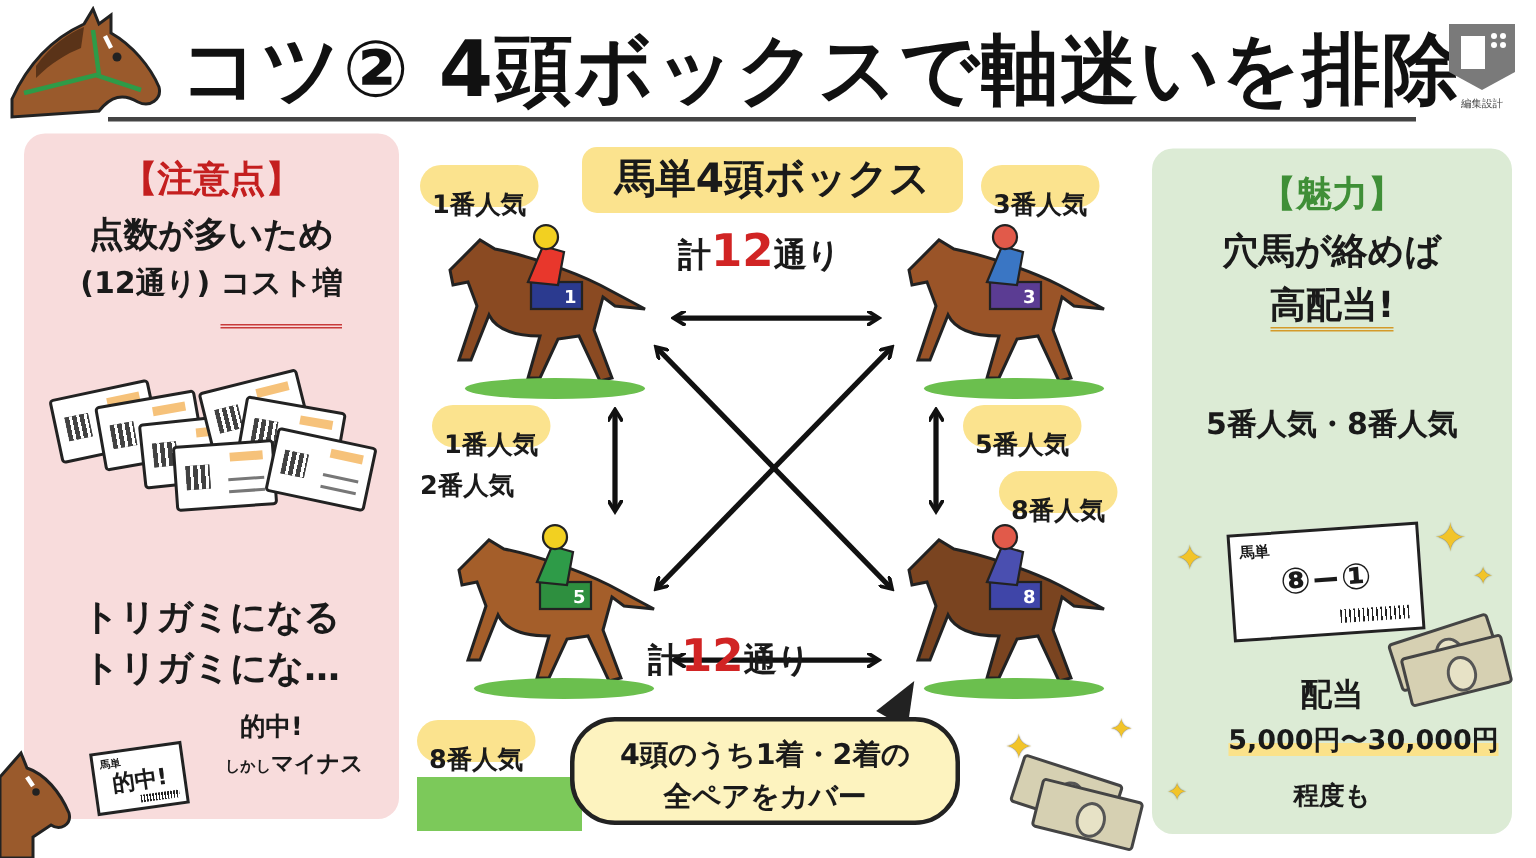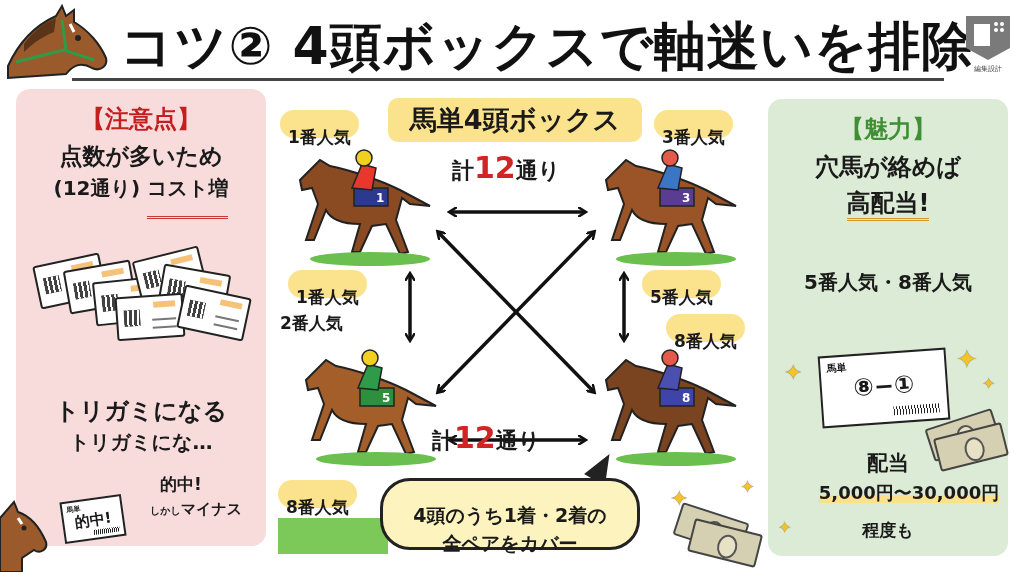--- a/index.html
+++ b/index.html
@@ -44,21 +44,21 @@
   
   .badge { background: #fbe38e; border-radius: 10px; font-weight: bold; white-space: nowrap; text-align: center; }
   .center-title { left: 388px; top: 98px; width: 254px; height: 44px; font-size: 27px; line-height: 44px; }
   .pop-label { font-size: 17px; height: 28px; line-height: 28px; padding: 13px 8px; border-radius: 14px; }
   .total { font-weight: bold; font-size: 22px; white-space: nowrap; }
   .total .num { color: #d12424; font-size: 30px; }
 
   .horse { position: absolute; width: 150px; height: 120px; }
   .ground { position: absolute; width: 120px; height: 14px; border-radius: 50%; background: #6bbf4e; }
 
-  .callout { left: 380px; top: 478px; width: 260px; height: 72px; background: #fdf3bf; border: 3px solid #222; border-radius: 30px; text-align: center; font-weight: bold; font-size: 19px; line-height: 28px; padding-top: 20px; }
+  .callout { left: 380px; top: 478px; width: 260px; height: 72px; background: #fdf3bf; border: 3px solid #222; border-radius: 30px; text-align: center; font-weight: bold; font-size: 19px; line-height: 28px; padding-top: 8px; }
   .callout-tail { left: 590px; top: 452px; width: 0; height: 0; border-left: 12px solid transparent; border-right: 12px solid transparent; border-bottom: 30px solid #222; transform: rotate(30deg); }
 
   .grass { left: 278px; top: 518px; width: 110px; height: 36px; background: #7cc95a; }
 
   
   .rticket { left: 820px; top: 352px; width: 128px; height: 72px; background: #fff; border: 2px solid #222; transform: rotate(-4deg); }
   .rticket .small { position: absolute; left: 6px; top: 4px; font-size: 10px; font-weight: bold; }
   .rticket .big { position: absolute; left: 0; width: 100%; top: 18px; text-align: center; font-size: 24px; font-weight: bold; }
   .rticket .barcode { position: absolute; right: 8px; bottom: 6px; width: 46px; height: 9px; background: repeating-linear-gradient(90deg,#222 0 1px,#fff 1px 3px); }
 
@@ -139,21 +139,21 @@
       </div>
     <div class="ticket" style="left:144px;top:52px;transform:rotate(12deg);">
         <div class="qr"></div>
         <div class="tag"></div>
         <div class="line" style="top:22px"></div>
         <div class="line" style="top:30px"></div>
       </div>
   </div>
 
   <div class="ptext" style="top:306px;font-size:24px;">トリガミになる</div>
-  <div class="ptext" style="top:340px;font-size:20px;">トリガミにな…</div>
+  <div class="ptext" style="top:340px;font-size:24px;">トリガミにな…</div>
 
   <div style="position:absolute;left:144px;top:384px;font-weight:bold;font-size:17px;white-space:nowrap;">的中!</div>
   <div style="position:absolute;left:134px;top:410px;font-weight:bold;white-space:nowrap;">
     <span style="font-size:10px;">しかし</span><span style="font-size:15px;">マイナス</span>
   </div>
 </div>
 <div class="abs mini-ticket">
   <span class="small">馬単</span>
   <span class="big">的中!</span>
   <span class="barcode"></span>

